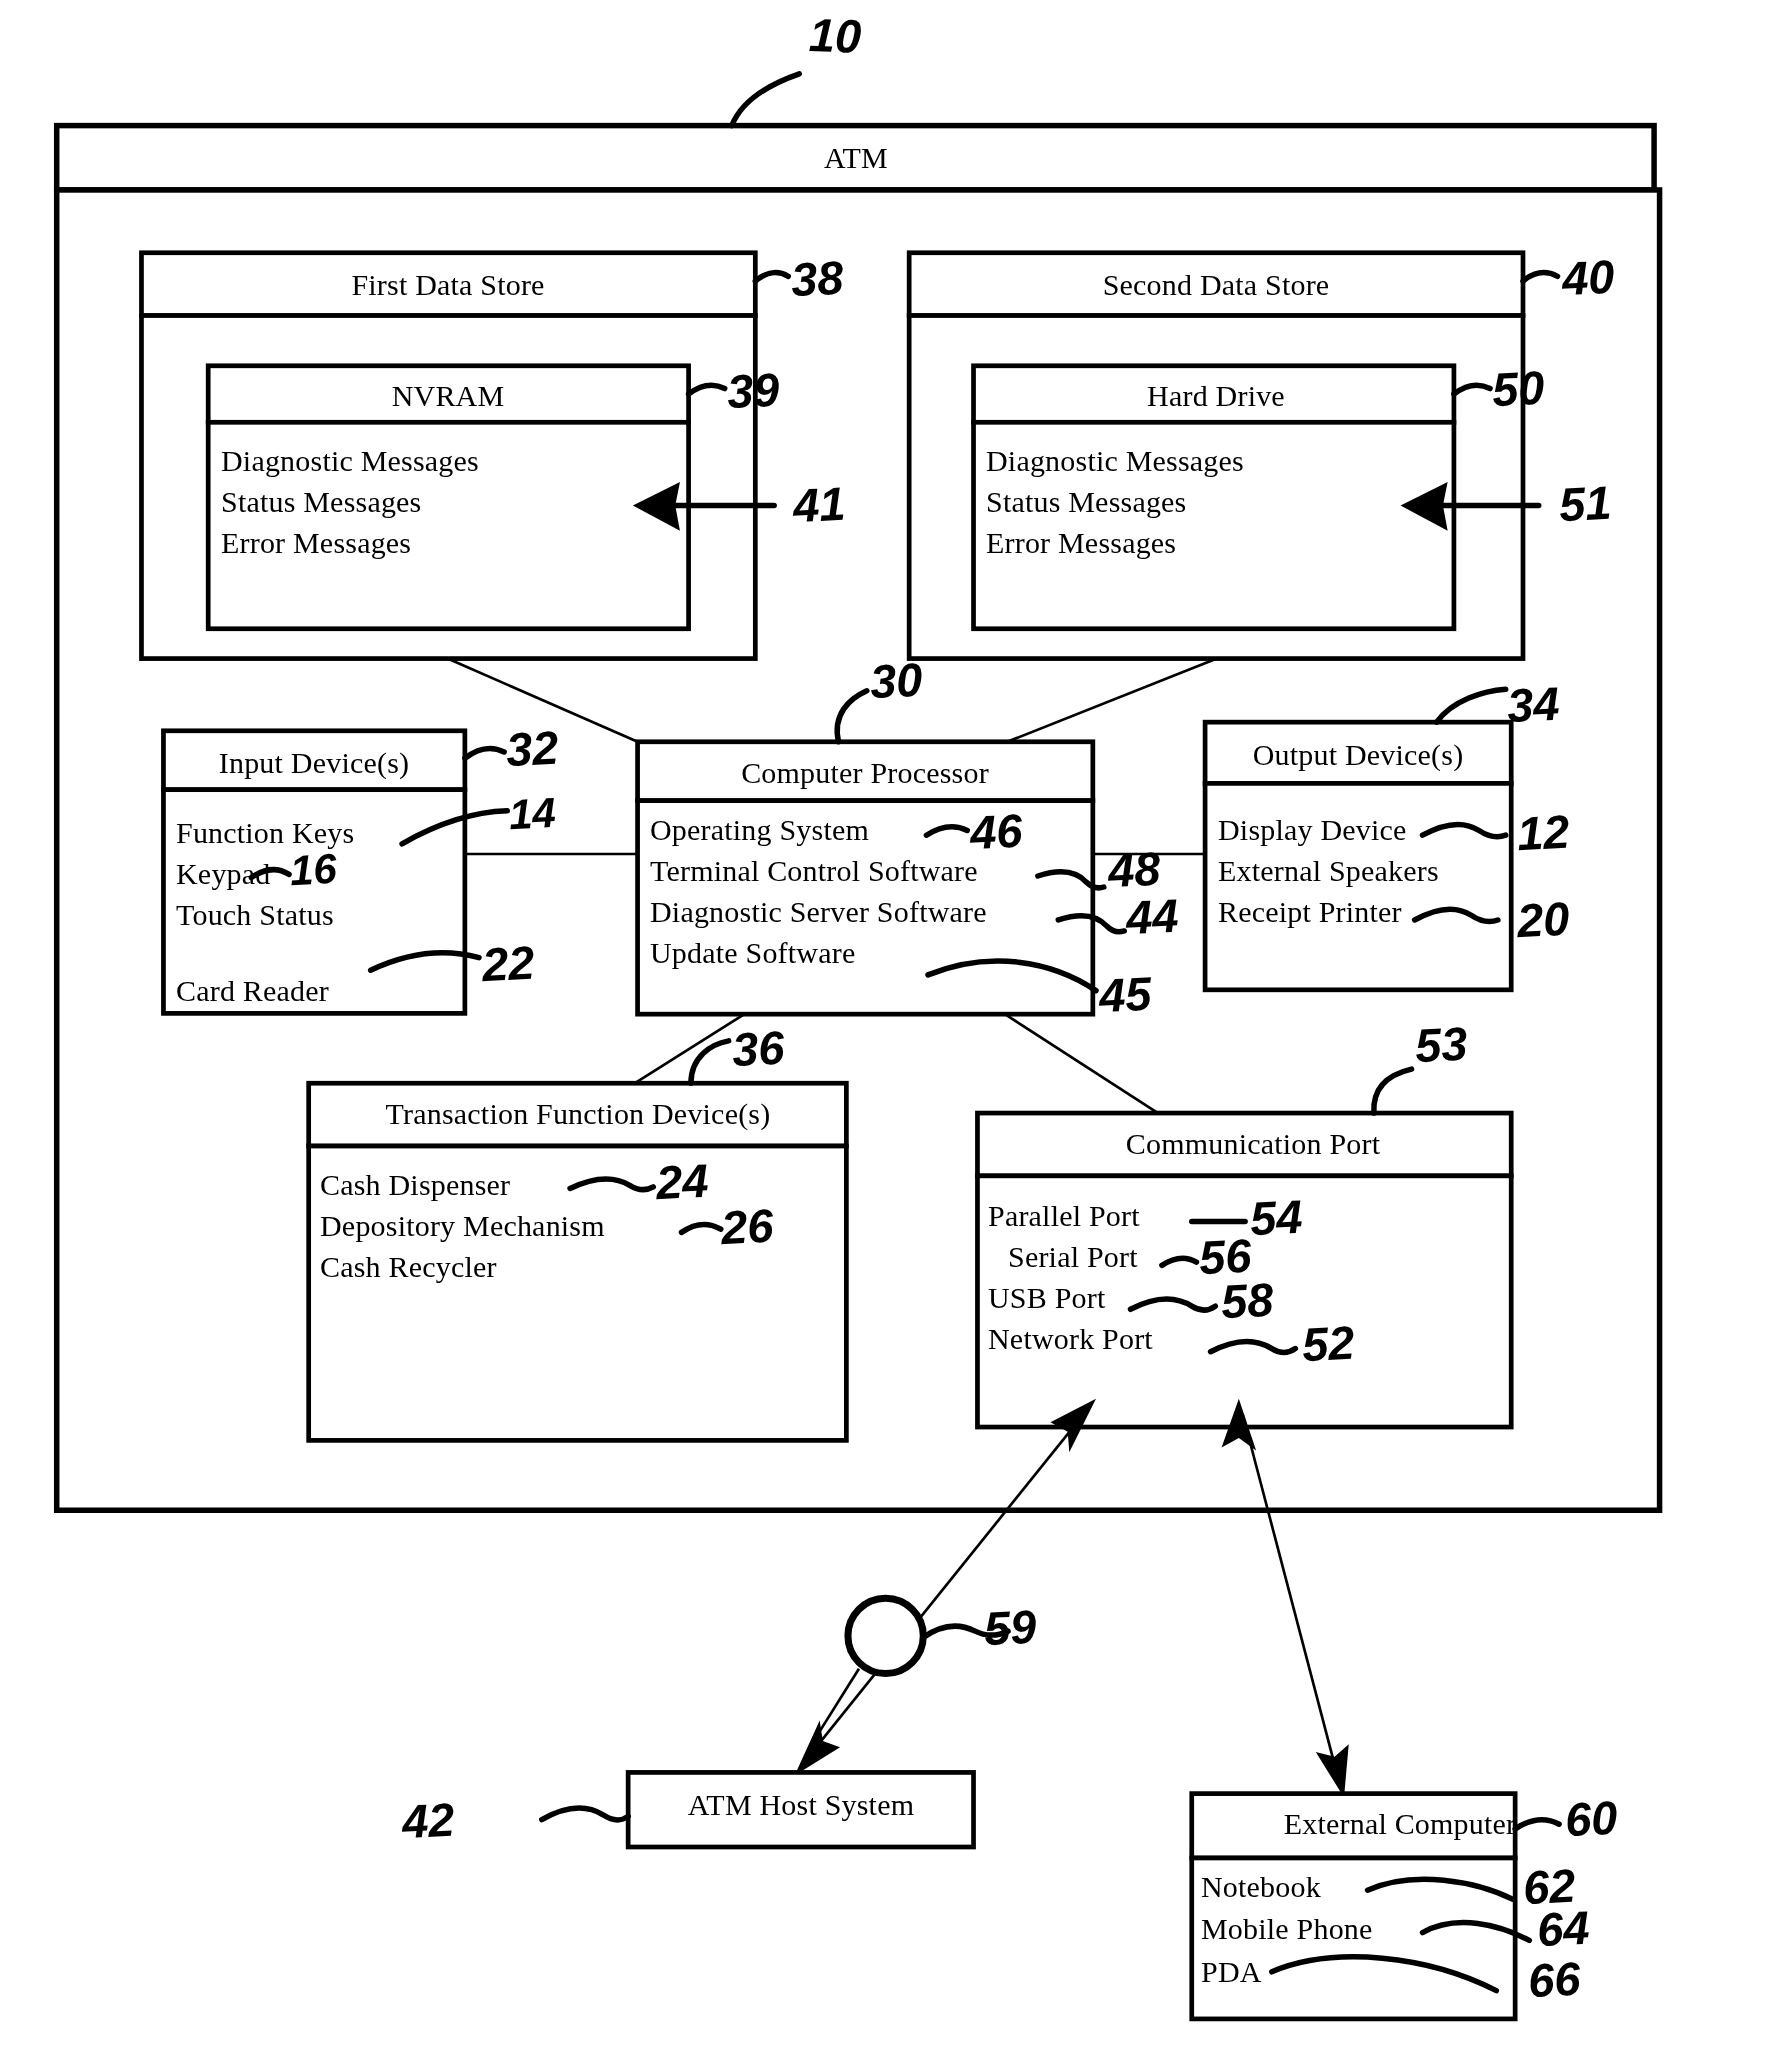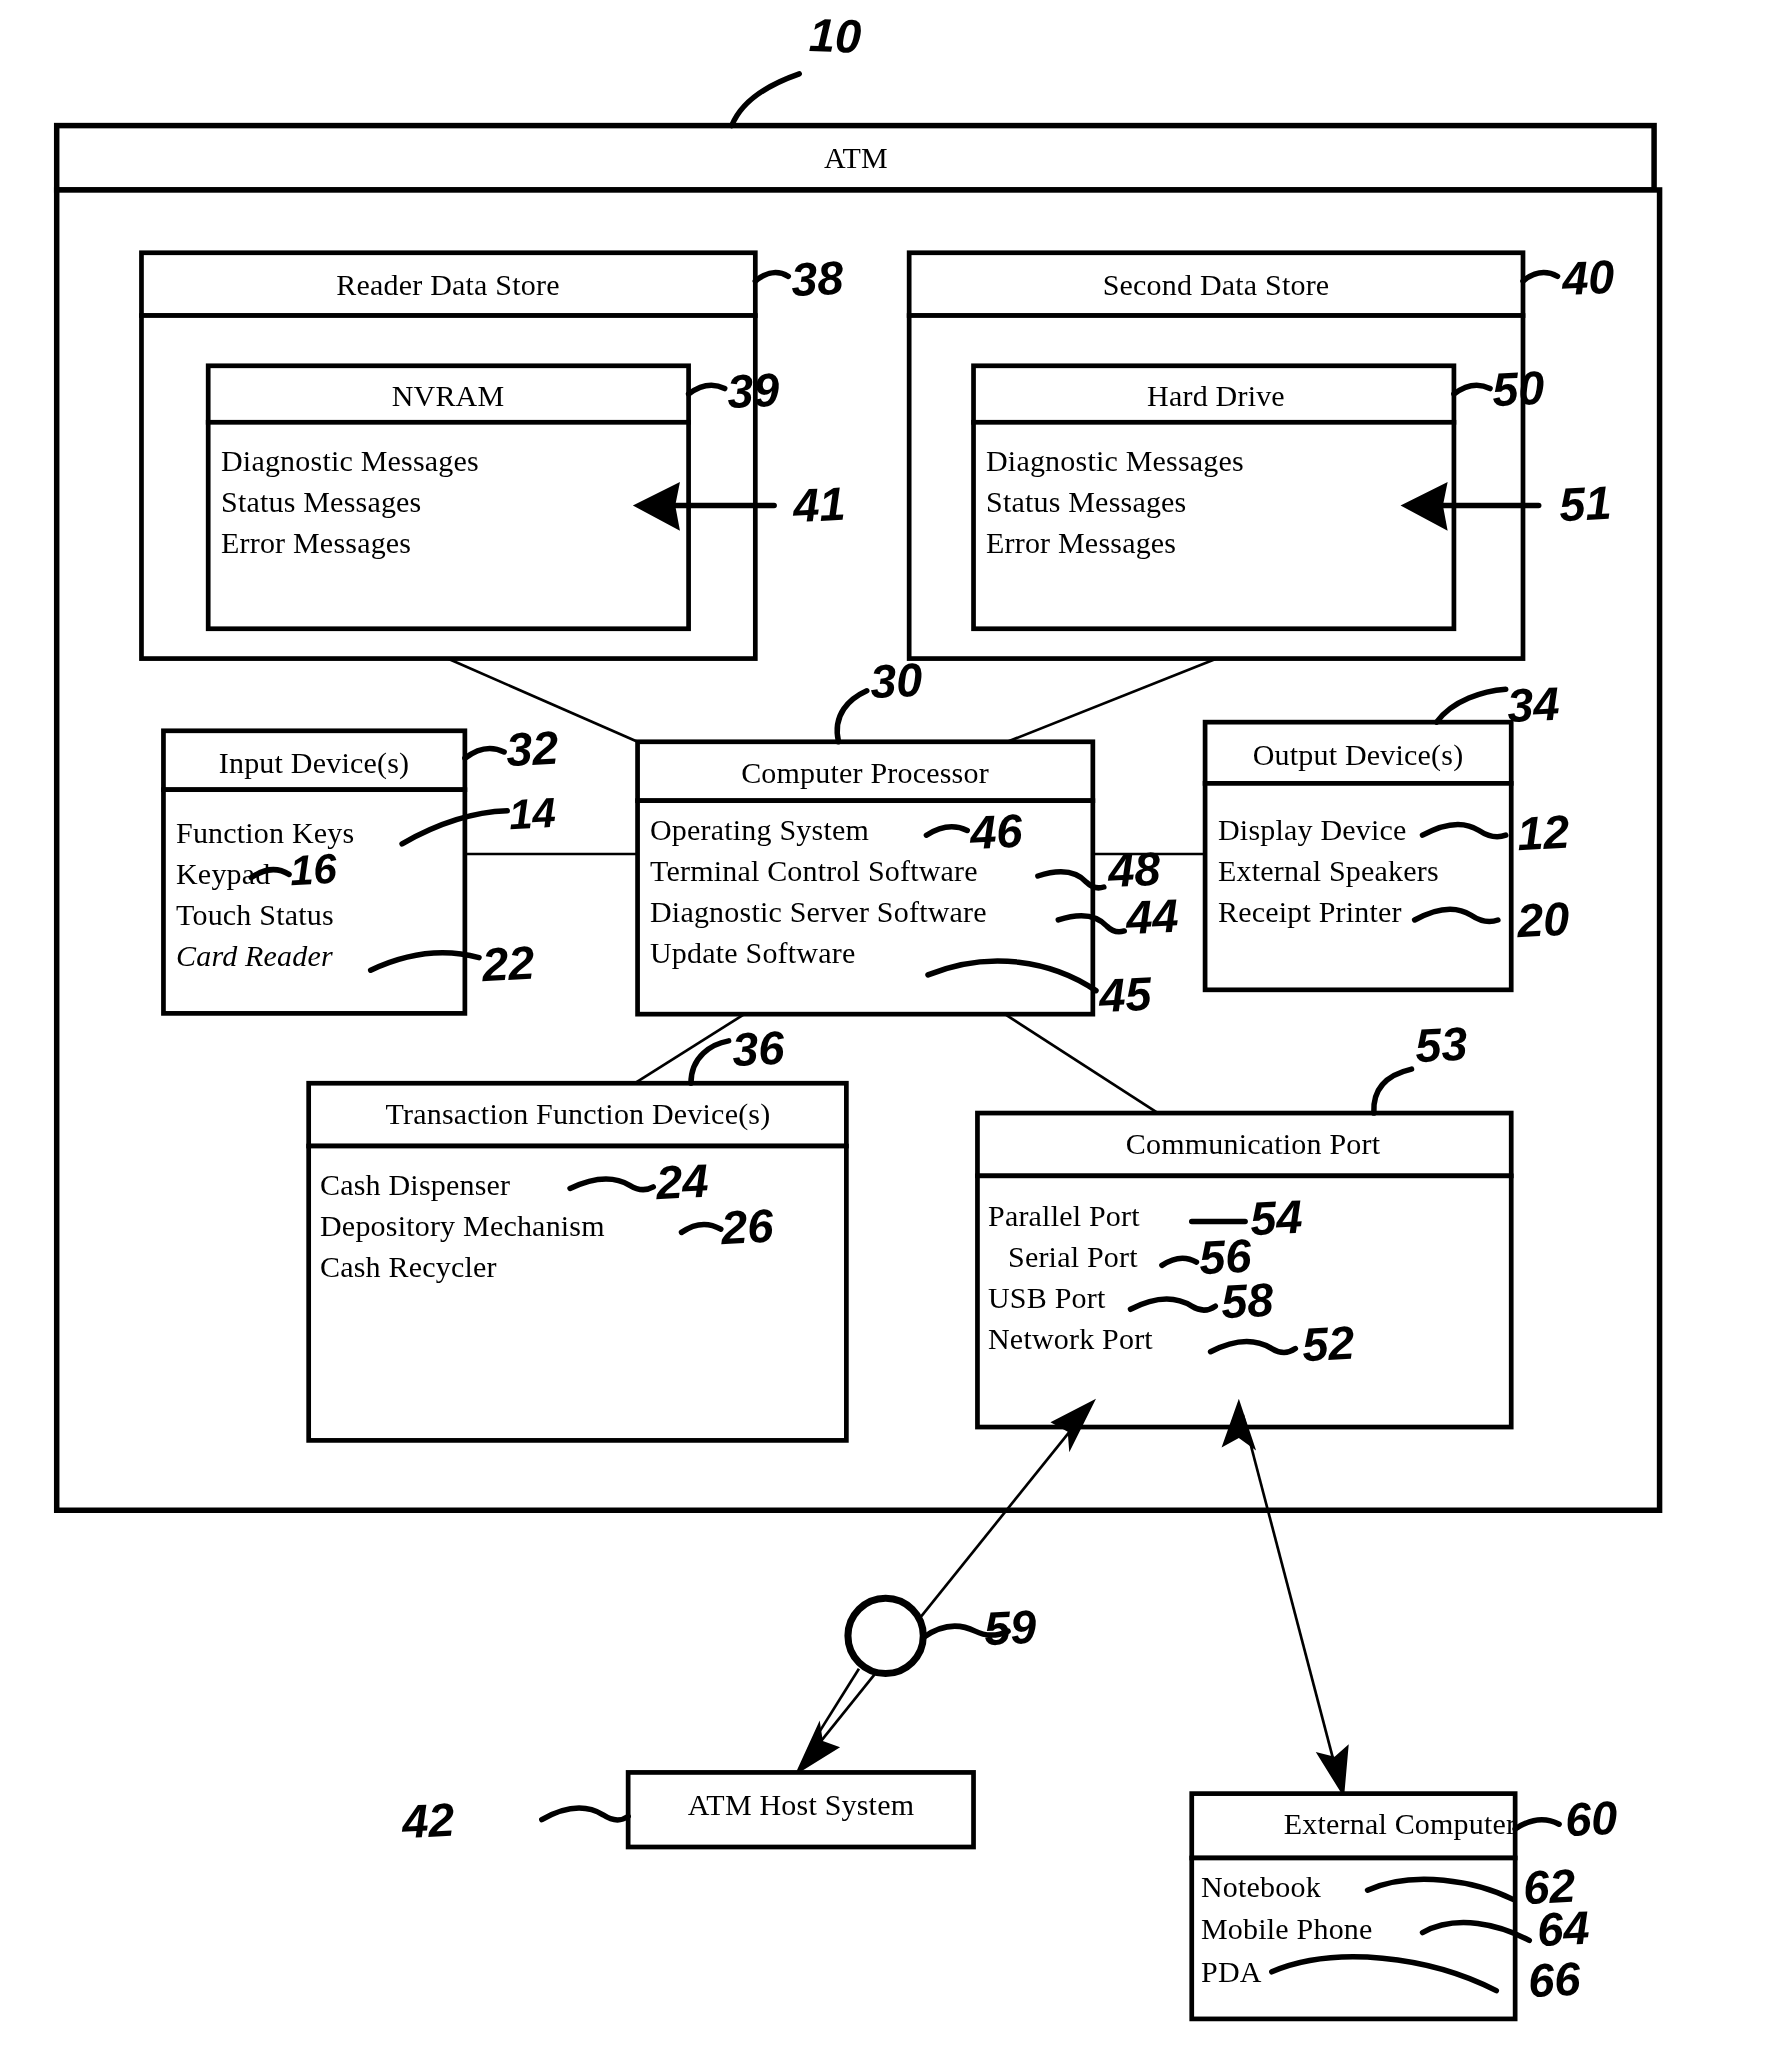--- a/index.html
+++ b/index.html
@@ -211,21 +211,21 @@
     </g>
     <path class="leader" d="M 1930 2330 q 30 -20 56 -6"></path>
     <path class="leader" d="M 1742 2408 C 1800 2382, 1880 2396, 1928 2420"></path>
     <path class="leader" d="M 1812 2462 C 1856 2438, 1910 2452, 1948 2472"></path>
     <path class="leader" d="M 1620 2512 C 1700 2478, 1820 2492, 1906 2536"></path>
   </svg>
 
   <div class="lbl title-txt center-title" style="left:856px; top:141px;">ATM</div>
   <div class="ref r3" style="left:809px; top:7.9px;">10</div>
 
-  <div class="lbl title-txt center-title" style="left:448px; top:268px;">Reader Data Store</div>
+  <div class="lbl title-txt center-title" style="left:448px; top:268px;">First Data Store</div>
   <div class="ref" style="left:791px; top:251px;">38</div>
 
   <div class="lbl title-txt center-title" style="left:448px; top:379px;">NVRAM</div>
   <div class="ref" style="left:727px; top:363px;">39</div>
 
   <div class="lbl item-txt" style="left:221px; top:444px;">Diagnostic Messages</div>
   <div class="lbl item-txt" style="left:221px; top:485px;">Status Messages</div>
   <div class="lbl item-txt" style="left:221px; top:526px;">Error Messages</div>
   <div class="ref" style="left:793px; top:477px;">41</div>
 
@@ -244,21 +244,21 @@
   <div class="ref" style="left:506px; top:721px;">32</div>
 
   <div class="lbl item-txt" style="left:176px; top:816px;">Function Keys</div>
   <div class="ref small" style="left:509px; top:790px;">14</div>
 
   <div class="lbl item-txt" style="left:176px; top:857px;">Keypad</div>
   <div class="ref small" style="left:290px; top:846px;">16</div>
 
   <div class="lbl item-txt" style="left:176px; top:898px;">Touch Status</div>
 
-  <div class="lbl item-txt" style="left:176px; top:939px;font-style:italic;">Card Reader</div>
+  <div class="lbl item-txt" style="left:176px; top:974px;">Card Reader</div>
   <div class="ref" style="left:482px; top:936px;">22</div>
 
   <div class="lbl title-txt center-title" style="left:865px; top:756px;">Computer Processor</div>
   <div class="ref" style="left:870px; top:653px;">30</div>
 
   <div class="lbl item-txt" style="left:650px; top:813px;">Operating System</div>
   <div class="ref" style="left:970px; top:804px;">46</div>
 
   <div class="lbl item-txt" style="left:650px; top:854px;">Terminal Control Software</div>
   <div class="ref" style="left:1108px; top:842px;">48</div>

